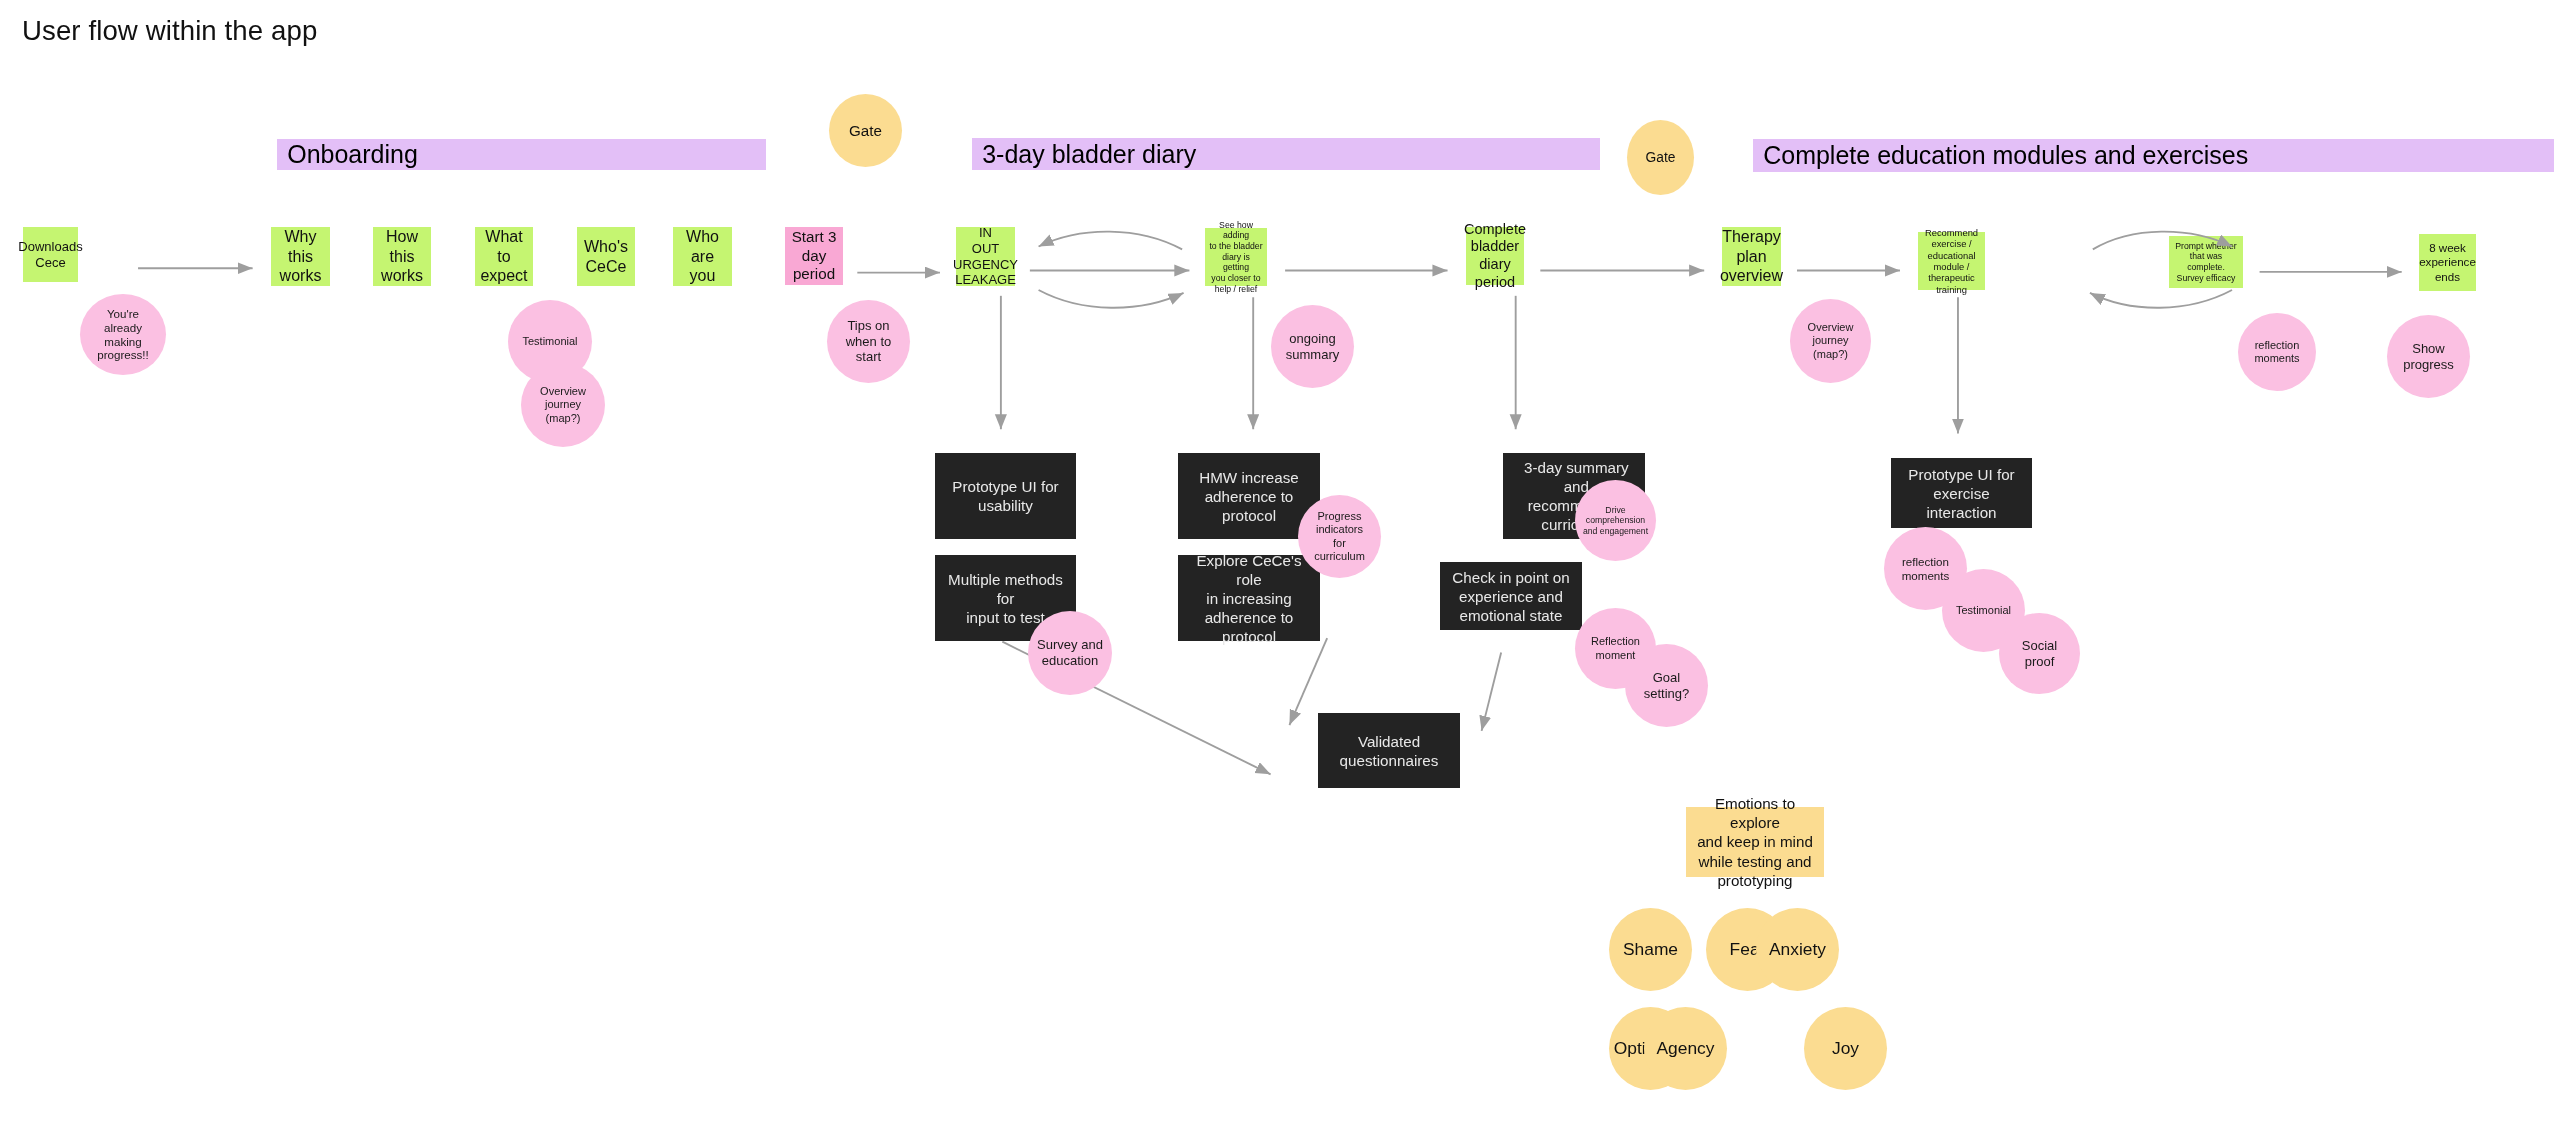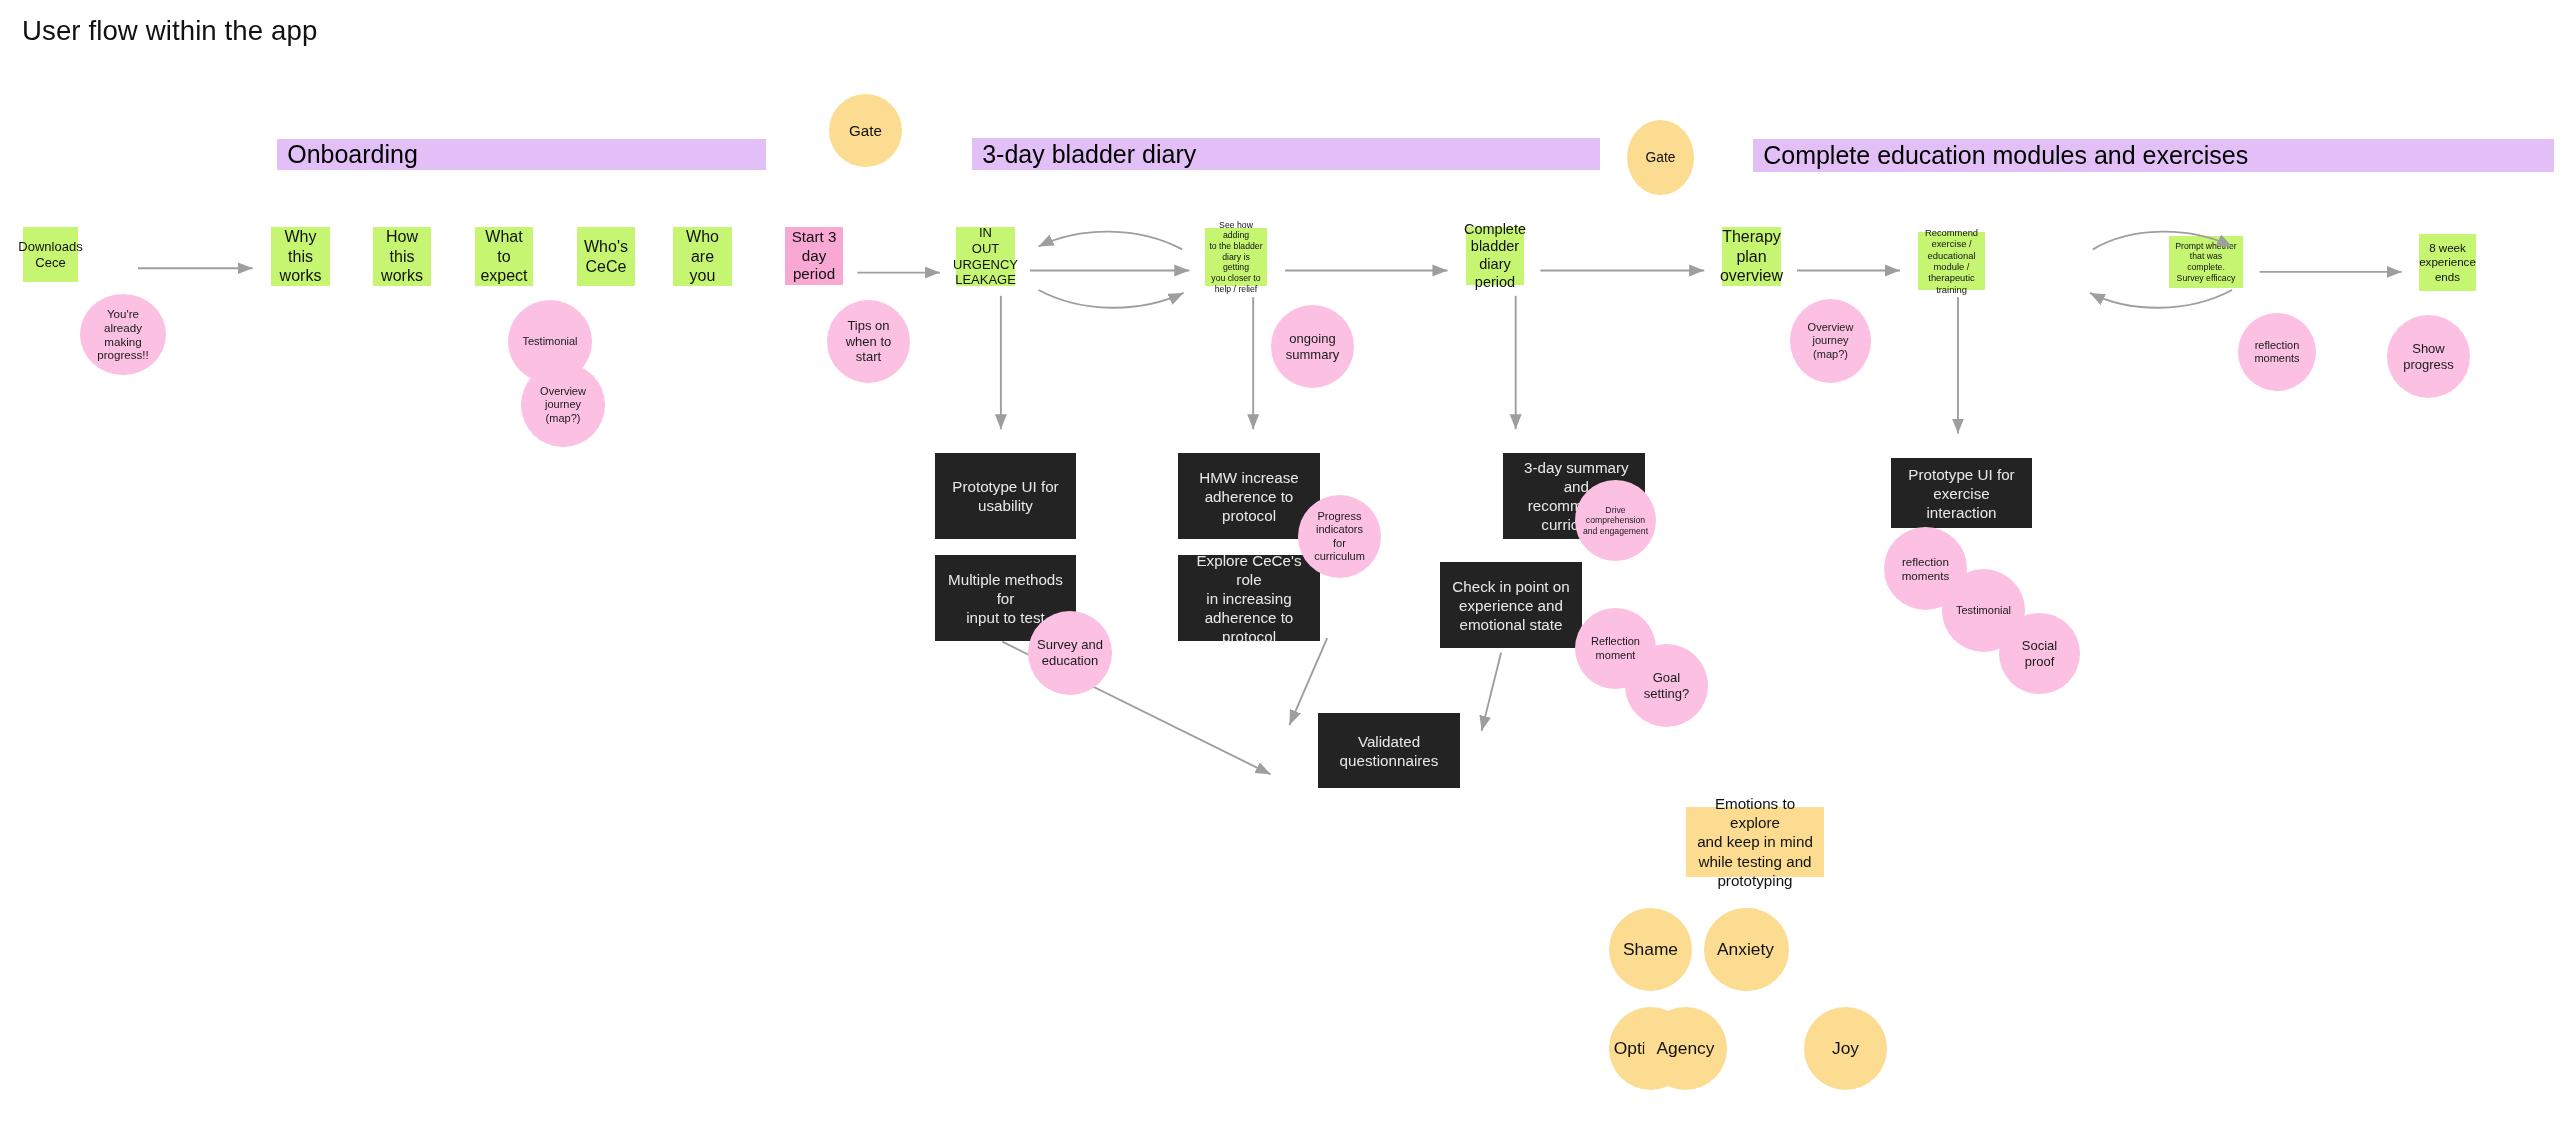--- a/index.html
+++ b/index.html
@@ -255,21 +255,21 @@
   <div class="task-card" style="left:1178px; top:453px; width:142px; height:86px; font-size:15.2px;">HMW increase
 adherence to
 protocol</div>
   <div class="task-card" style="left:1178px; top:555px; width:142px; height:86px; font-size:15.2px;">Explore CeCe's role
 in increasing
 adherence to
 protocol</div>
   <div class="task-card" style="left:1503px; top:453px; width:142px; height:86px; font-size:15.2px;padding-left:12px;">3-day summary and
 recommended
 curriculum</div>
-  <div class="task-card" style="left:1440px; top:562px; width:142px; height:86px; font-size:15.2px;">Check in point on
+  <div class="task-card" style="left:1440px; top:562px; width:142px; height:68px; font-size:15.2px;">Check in point on
 experience and
 emotional state</div>
   <div class="task-card" style="left:1318px; top:713px; width:142px; height:75px; font-size:15.2px;">Validated
 questionnaires</div>
   <div class="task-card" style="left:1891px; top:458px; width:141px; height:70px; font-size:15.2px;">Prototype UI for
 exercise interaction</div>
 
   <div class="idea-bubble" style="left:80px; top:294px; width:86px; height:81px; font-size:11.6px;">You're
 already
 making
@@ -309,19 +309,19 @@
   <div class="idea-bubble" style="left:1999px; top:613px; width:81px; height:81px; font-size:13px;">Social
 proof</div>
 
   <div class="emotion-note" style="left:1686px; top:807px; width:138px; height:70px;">Emotions to explore
 and keep in mind
 while testing and
 prototyping</div>
 
   <div class="emotion-circle" style="left:1609px; top:908px; width:83px; height:83px;">Shame</div>
   <div class="emotion-circle" style="left:1706px; top:908px; width:83px; height:83px;">Fear</div>
-  <div class="emotion-circle" style="left:1704px; top:908px; width:83px; height:83px;">Anxiety</div>
+  <div class="emotion-circle" style="left:1756px; top:908px; width:83px; height:83px;">Anxiety</div>
   <div class="emotion-circle" style="left:1609px; top:1007px; width:83px; height:83px;">Optimism</div>
   <div class="emotion-circle" style="left:1644px; top:1007px; width:83px; height:83px;">Agency</div>
   <div class="emotion-circle" style="left:1804px; top:1007px; width:83px; height:83px;">Joy</div>
 
 </div>
 
 
 </body></html>

